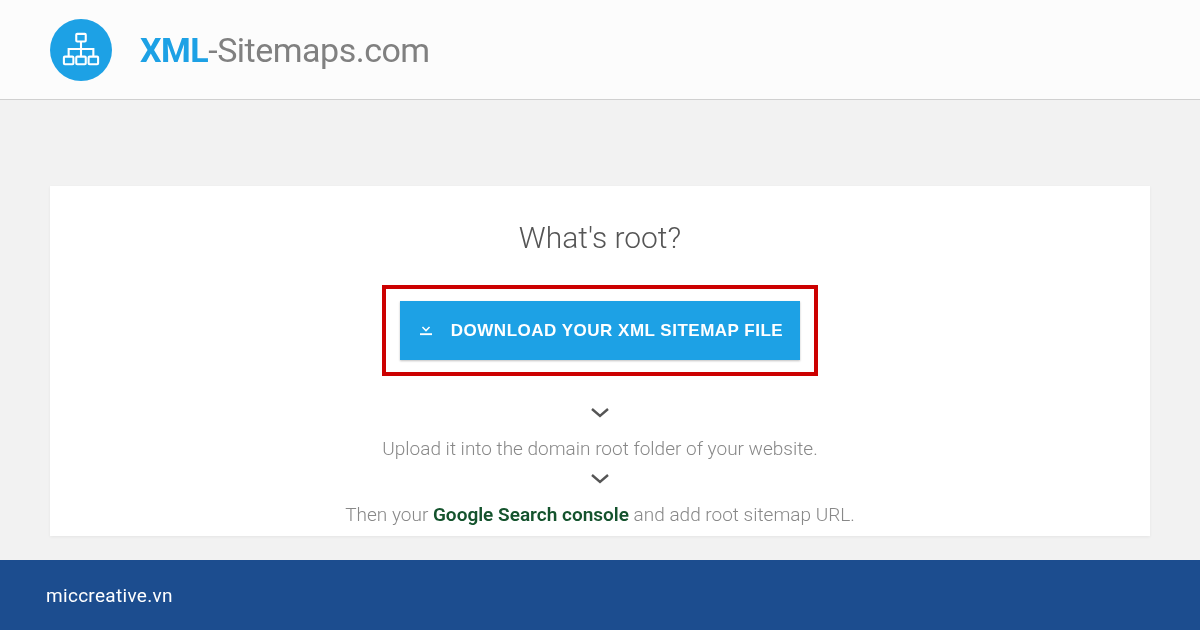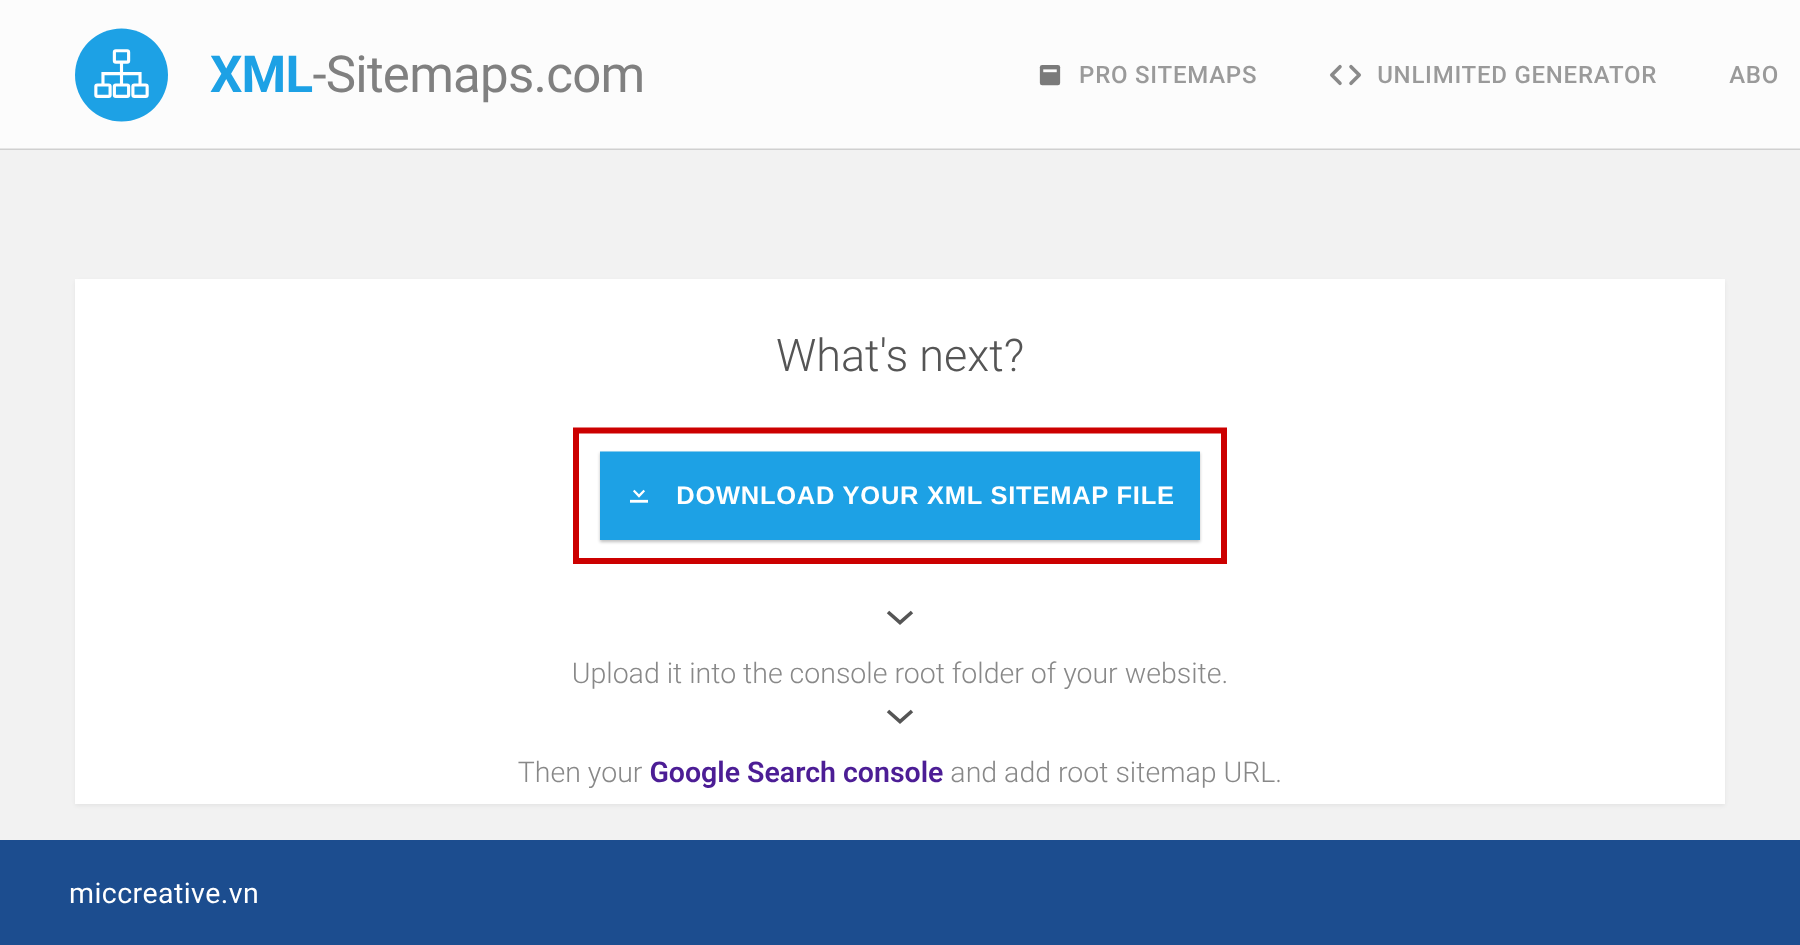--- a/index.html
+++ b/index.html
@@ -17,21 +17,21 @@
 
 .page { background: #f2f2f2; height: 460px; padding: 86px 50px 0; }
 .card { background: #fff; width: 100%; height: 350px; padding: 34px 0; text-align: center; box-shadow: 0 1px 3px rgba(0,0,0,0.06); }
 .card h2 { font-size: 30px; font-weight: 300; color: #555; margin-bottom: 30px; }
 
 .highlight-box { display: inline-block; border: 4px solid #cc0000; padding: 12px 14px; margin-bottom: 18px; }
 .dl-btn { background: #1da1e5; color: #fff; border: none; padding: 18px 17px; font-size: 17px; font-weight: 600; letter-spacing: 0.5px; cursor: pointer; display: inline-flex; align-items: center; gap: 16px; box-shadow: 0 1px 2px rgba(0,0,0,0.25); }
 
 .chev { color: #555; font-size: 18px; margin: 8px 0 14px; }
 .step-text { color: #888; font-size: 19px; font-weight: 300; margin-bottom: 8px; }
-.step-text a { color: #4c1d95; font-weight: 600; text-decoration: none; }
+.step-text a { color: #14532d; font-weight: 600; text-decoration: none; }
 
 .footer { position: absolute; bottom: 0; left: 0; right: 0; height: 70px; background: #1c4d8f; display: flex; align-items: center; justify-content: space-between; padding: 0 46px; color: #fff; gap: 11px; }
 .footer-left { font-size: 19px; font-weight: 400; letter-spacing: 0.3px; }
 .footer-right { display: flex; align-items: center; gap: 12px; font-size: 15px; font-weight: 600; letter-spacing: 1.5px; }
 </style>
 </head>
 <body>
 
 <div class="topbar">
   <a class="logo-wrap">
@@ -40,68 +40,45 @@
         <rect x="15" y="3" width="10" height="8" rx="1" stroke="#fff" stroke-width="2.2"></rect>
         <rect x="2" y="27" width="10" height="8" rx="1" stroke="#fff" stroke-width="2.2"></rect>
         <rect x="15" y="27" width="10" height="8" rx="1" stroke="#fff" stroke-width="2.2"></rect>
         <rect x="28" y="27" width="10" height="8" rx="1" stroke="#fff" stroke-width="2.2"></rect>
         <path d="M20 11 V19 M7 27 V19 H33 V27 M20 19 V27" stroke="#fff" stroke-width="2.2"></path>
       </svg>
     </span>
     <span class="logo-text"><span class="xml">XML</span><span>-Sitemaps.com</span></span>
   </a>
 
-  <div class="navlinks">
-    <a class="navlink">
-      <span class="nav-icon">
-        <svg width="18" height="18" viewBox="0 0 24 24">
-            <rect x="3" y="3" width="18" height="18" rx="2" fill="#7a7a7a"></rect>
-            <rect x="6" y="7" width="12" height="2.5" fill="#fcfcfc"></rect>
-          </svg>
-      </span>
-      <span>PRO SITEMAPS</span>
-    </a>
-    <a class="navlink">
-      <span class="nav-icon">
-        <svg width="22" height="16" viewBox="0 0 24 16" stroke="#8a8a8a" stroke-width="2.6" fill="none" stroke-linecap="round" stroke-linejoin="round">
-            <path d="M8 2 L2 8 L8 14"></path>
-            <path d="M16 2 L22 8 L16 14"></path>
-          </svg>
-      </span>
-      <span>UNLIMITED GENERATOR</span>
-    </a>
-    <a class="navlink">
-      <span>ABO</span>
-    </a>
-  </div>
 </div>
 
 <div class="page">
   <div class="card">
-    <h2>What's next?</h2>
+    <h2>What's root?</h2>
 
     <div class="highlight-box">
       <button class="dl-btn">
         <span>
           <svg width="18" height="18" viewBox="0 0 24 24" fill="#fff">
               <path d="M12 3v11l-4-4-1.4 1.4L12 17l5.4-5.6L16 10l-4 4V3h0z"></path>
               <rect x="4" y="19" width="16" height="2.5"></rect>
             </svg>
         </span>
         <span>DOWNLOAD YOUR XML SITEMAP FILE</span>
       </button>
     </div>
 
     <div class="chev">
       <svg width="20" height="12" viewBox="0 0 20 12" fill="none" stroke="#555" stroke-width="2.4">
           <path d="M2 2 L10 9 L18 2"></path>
         </svg>
     </div>
 
-    <p class="step-text">Upload it into the console root folder of your website.</p>
+    <p class="step-text">Upload it into the domain root folder of your website.</p>
 
     <div class="chev">
       <svg width="20" height="12" viewBox="0 0 20 12" fill="none" stroke="#555" stroke-width="2.4">
           <path d="M2 2 L10 9 L18 2"></path>
         </svg>
     </div>
 
     <p class="step-text">
       <span>Then your </span><a>Google Search console</a><span> and add root sitemap URL.</span>
     </p>

